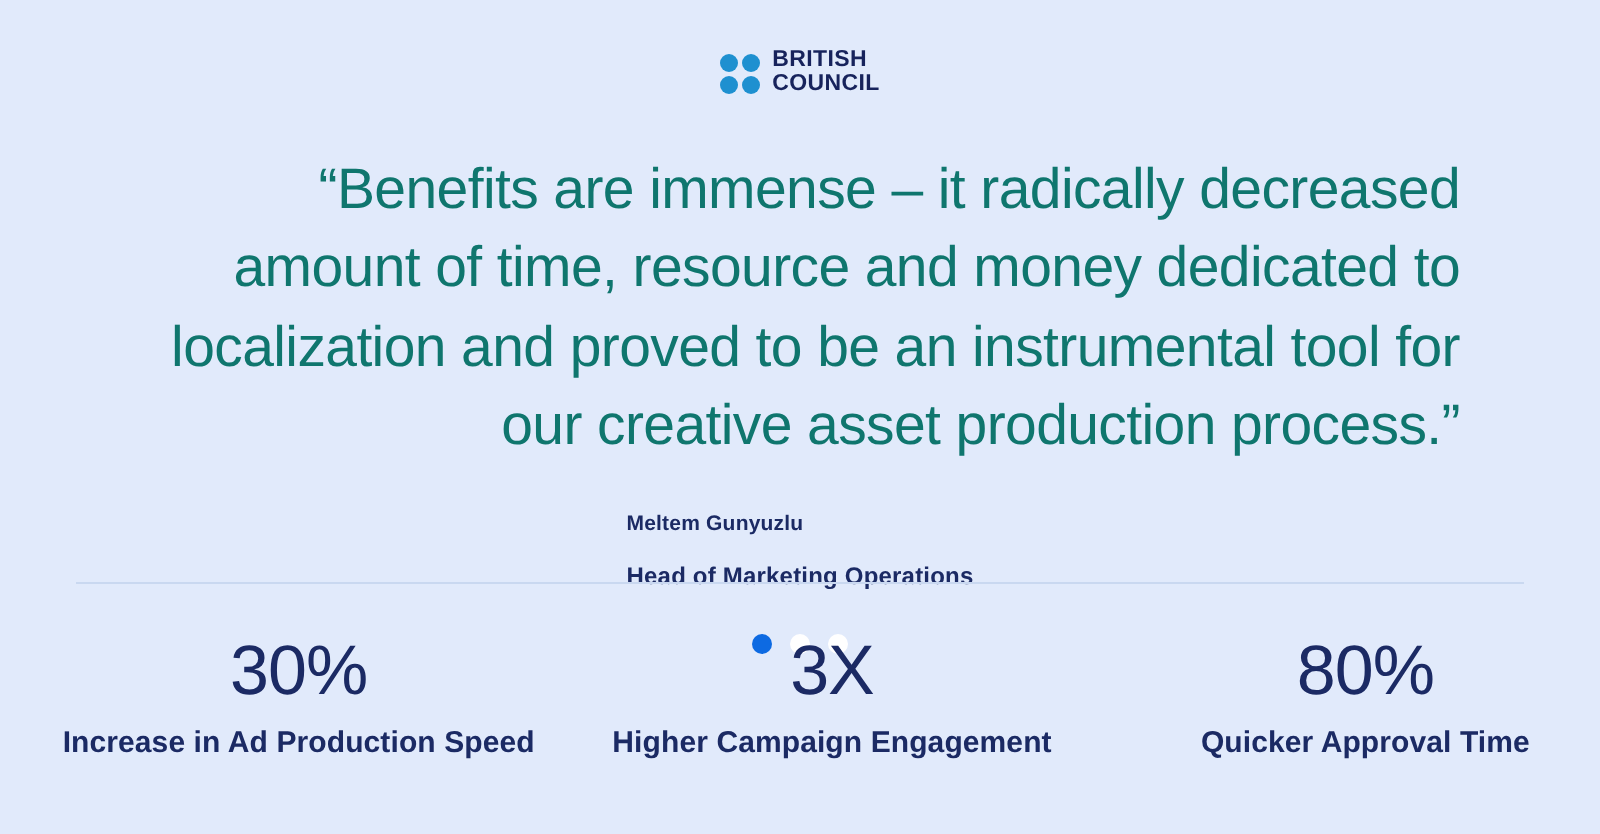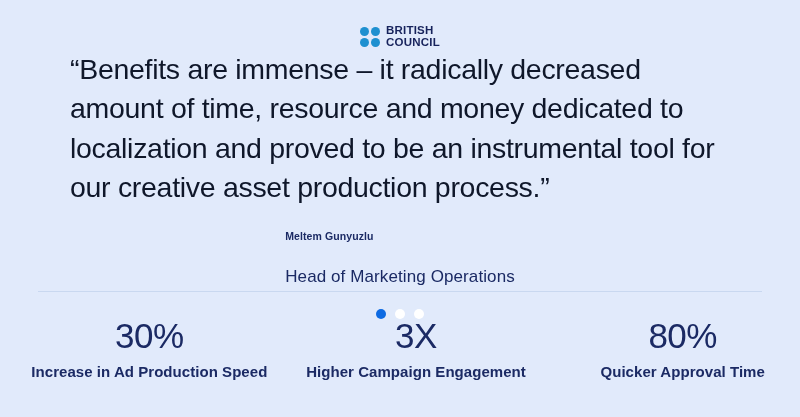--- a/index.html
+++ b/index.html
@@ -51,47 +51,48 @@
     line-height: 1.02;
     font-family: "Liberation Sans", sans-serif;
     font-weight: 700;
     font-size: 11.5px;
     letter-spacing: 0.2px;
     color: #17235c;
   }
 
   
   .quote {
+    margin-top: 26px;
     width: 660px;
-    text-align: left;
+    text-align: right;
     font-family: "Liberation Sans", sans-serif;
     font-size: 28.5px;
     line-height: 1.38;
     font-weight: 400;
-    color: #0f172a;
+    color: #0f766e;
     letter-spacing: -0.3px;
   }
 
   
   .attribution {
     margin-top: 22px;
     color: #1b2a64;
   }
   .attr-name {
     font-size: 10.5px;
     font-weight: 700;
     letter-spacing: 0.1px;
     line-height: 1.5;
   }
   .attr-role {
-    font-size: 17px;
-    font-weight: 400;
+    font-size: 12px;
+    font-weight: 700;
     letter-spacing: 0.1px;
     line-height: 1.6;
-    margin-top: 18px;
+    margin-top: 8px;
   }
 
   
   .dots {
     margin-top: 19px;
     display: flex;
     gap: 9px;
     align-items: center;
   }
   .dots span {

